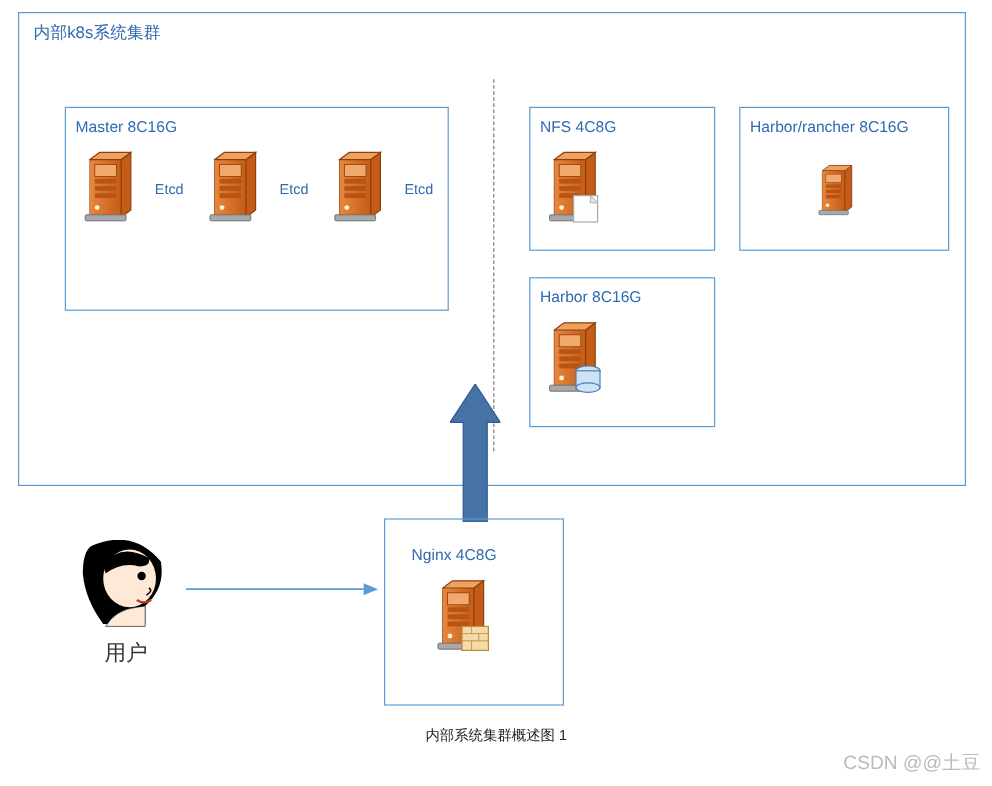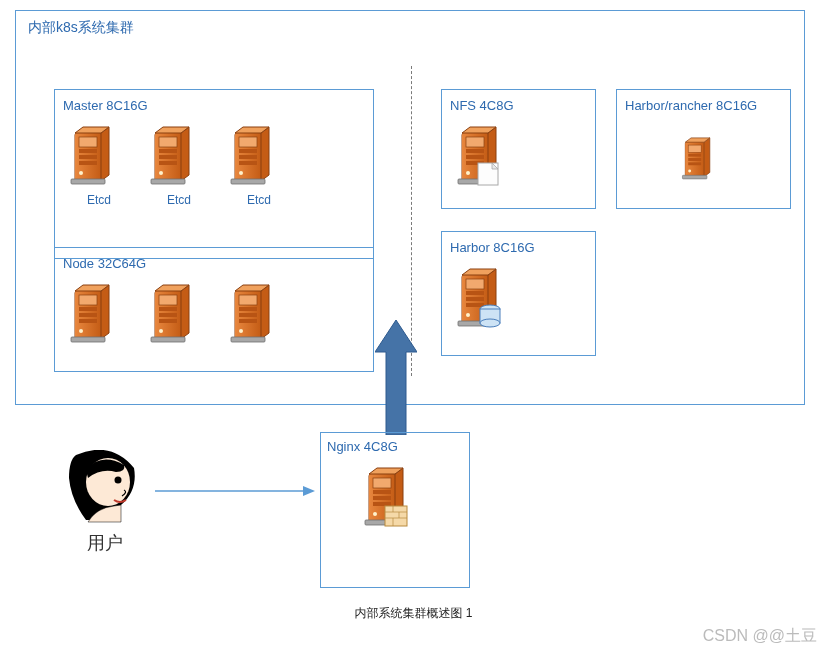--- a/index.html
+++ b/index.html
@@ -32,21 +32,21 @@
       margin-bottom: 6px;
     }
     .server-row {
       display: flex;
       gap: 20px;
       justify-content: flex-start;
       padding: 4px 6px;
     }
     .server-unit {
       display: flex;
-      flex-direction: column;
+      flex-direction: row;
       align-items: center;
     }
     .etcd-label {
       color: #2e6aaf;
       font-size: 12px;
       margin-top: 4px;
     }
     .divider {
       position: absolute;
       left: 395px;
@@ -60,21 +60,21 @@
       left: 375px;
       top: 320px;
       width: 42px;
       height: 115px;
     }
     .nginx-box {
       position: absolute;
       left: 320px; top: 432px;
       width: 150px; height: 156px;
       border: 1px solid #5b9bd5;
-      padding: 6px;
+      padding: 22px;
     }
     .user-area {
       position: absolute;
       left: 60px; top: 450px;
       width: 90px;
       text-align: center;
     }
     .user-label {
       font-size: 18px;
       color: #333;
@@ -186,40 +186,20 @@
       </div>
       <div class="server-unit">
         <svg width="60" height="66">
             <use href="#server-icon"></use>
           </svg>
         <div class="etcd-label">Etcd</div>
       </div>
     </div>
   </div>
 
-  <div id="node-box" class="group-box">
-    <div class="group-title">Node   32C64G</div>
-    <div class="server-row">
-      <div class="server-unit">
-        <svg width="60" height="66">
-            <use href="#server-icon"></use>
-          </svg>
-      </div>
-      <div class="server-unit">
-        <svg width="60" height="66">
-            <use href="#server-icon"></use>
-          </svg>
-      </div>
-      <div class="server-unit">
-        <svg width="60" height="66">
-            <use href="#server-icon"></use>
-          </svg>
-      </div>
-    </div>
-  </div>
 
   <div id="nfs-box" class="group-box">
     <div class="group-title">NFS  4C8G</div>
     <div class="server-row">
       <div class="server-unit">
         <svg width="60" height="70">
             <use href="#server-icon"></use>
             <use href="#file-overlay"></use>
           </svg>
       </div>

